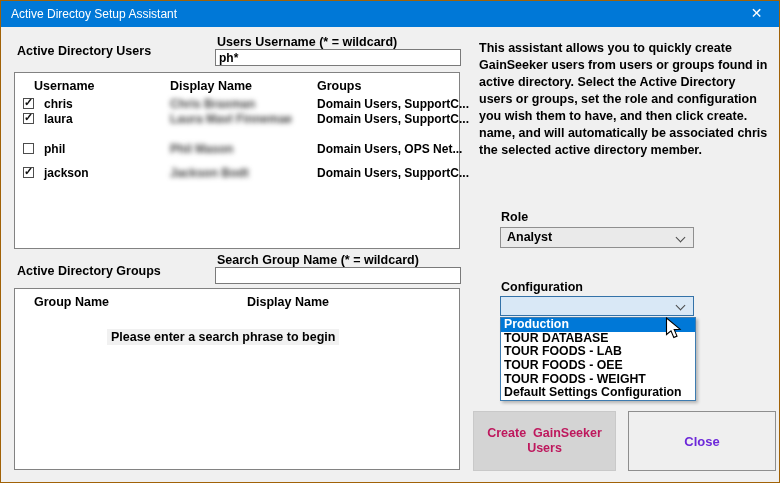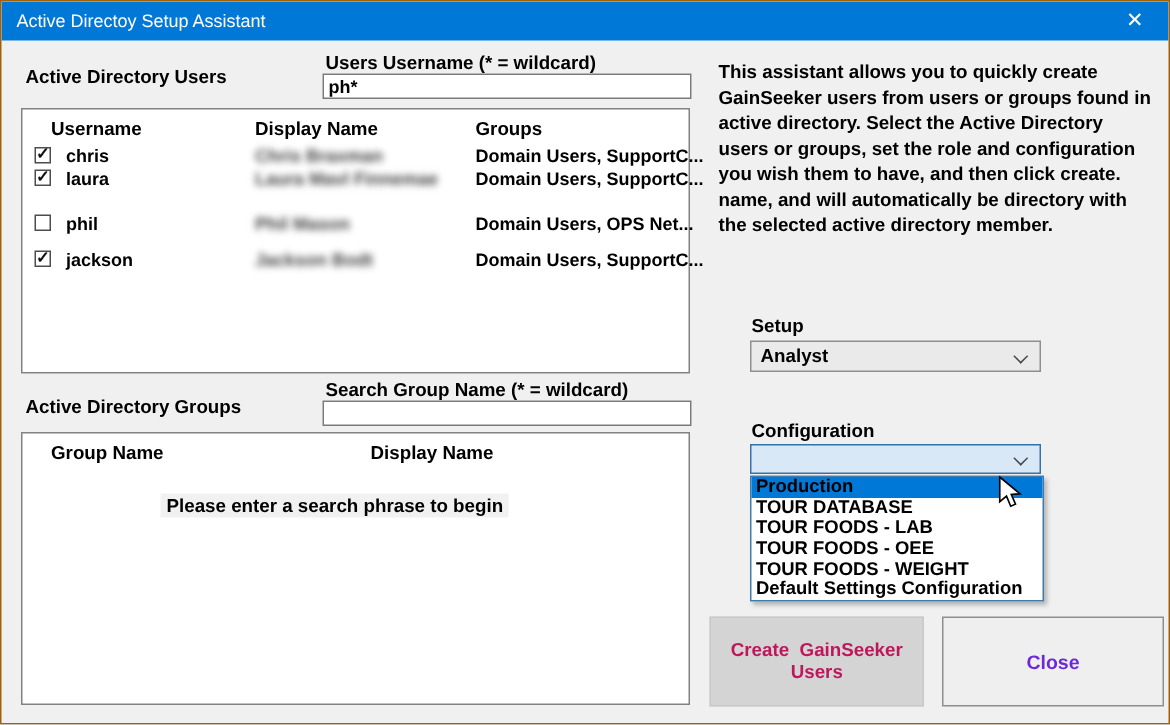--- a/index.html
+++ b/index.html
@@ -78,21 +78,21 @@
 
   .dropdown {
     position:absolute; left:499px; top:316px; width:196px;
     background:#fff; border:1px solid #3e7cb0;
     box-shadow:2px 2px 3px rgba(0,0,0,0.25); z-index:5;
   }
   .option {
     height:13.7px; line-height:13.5px; padding-left:3px;
     font-size:12.3px; font-weight:bold; white-space:nowrap; overflow:hidden;
   }
-  .option.highlighted { background:#0078d7; color:#000000; }
+  .option.highlighted { background:#0078d7; color:#ffffff; }
 
   .btn {
     position:absolute; top:410px; height:60px;
     display:flex; flex-direction:column; align-items:center; justify-content:center;
     font-size:12.5px; font-weight:bold; text-align:center;
   }
   .btn span { white-space:pre; display:block; line-height:15px; }
   .btn-create { left:472px; width:143px; background:#d4d4d4; border:1px solid #c9c9c9; color:#be185d; }
   .btn-close  { left:627px; width:148px; background:#efefef; border:1px solid #8e8e8e; color:#6d28d9; font-size:13px; }
 
@@ -152,25 +152,25 @@
     <span class="col-hdr" style="left:232px;">Display Name</span>
     <span class="empty-msg">Please enter a search phrase to begin</span>
   </div>
 
   <div class="info">
     <div>This assistant allows you to quickly create</div>
     <div>GainSeeker users from users or groups found in</div>
     <div>active directory. Select the Active Directory</div>
     <div>users or groups, set the role and configuration</div>
     <div>you wish them to have, and then click create.</div>
-    <div>name, and will automatically be directory with</div>
+    <div>name, and will automatically be associated chris</div>
     <div>the selected active directory member.</div>
   </div>
 
-  <span class="lbl" style="left:500px; top:209px;">Setup</span>
+  <span class="lbl" style="left:500px; top:209px;">Role</span>
   <div class="combo" style="top:226px;">
     <span class="val">Analyst</span>
     <span class="chev"></span>
   </div>
 
   <span class="lbl" style="left:500px; top:279px;">Configuration</span>
   <div class="combo open" style="top:295px;">
     <span class="val"></span>
     <span class="chev"></span>
   </div>

